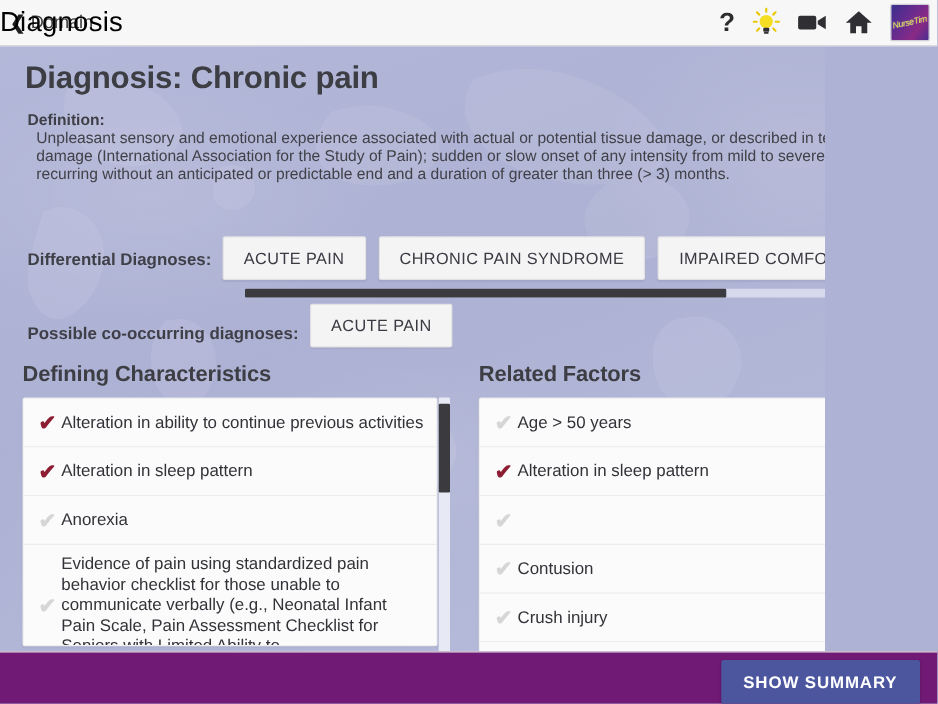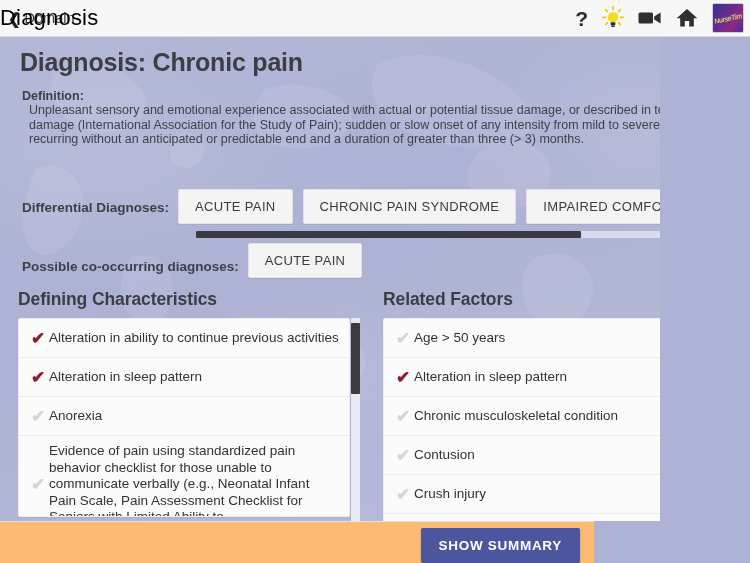--- a/index.html
+++ b/index.html
@@ -285,23 +285,23 @@
     left: 0; right: 0;
     background: #3b3b3f;
     border-radius: 1px;
     cursor: pointer;
   }
 
   
   .bottombar {
     position: absolute;
     left: 0; top: 521px;
-    width: 594px;
+    width: 750px;
     height: 42px;
-    background: #fdba74;
+    background: #701a75;
     border-top: 1px solid #e3e3e5;
     z-index: 15;
   }
   .btn-primary {
     position: absolute;
     right: 14px; top: 6px;
     background: #4c569f;
     color: #ffffff;
     border: none;
     border-radius: 2px;
@@ -453,21 +453,20 @@
         <span class="ltext">Age &gt; 50 years</span>
       </div>
 
       <div class="litem on">
         <span class="check">✔</span>
         <span class="ltext">Alteration in sleep pattern</span>
       </div>
 
       <div class="litem">
         <span class="check">✔</span>
-        <span class="ltext">Chronic musculoskeletal condition</span>
       </div>
 
       <div class="litem">
         <span class="check">✔</span>
         <span class="ltext">Contusion</span>
       </div>
 
       <div class="litem">
         <span class="check">✔</span>
         <span class="ltext">Crush injury</span>

